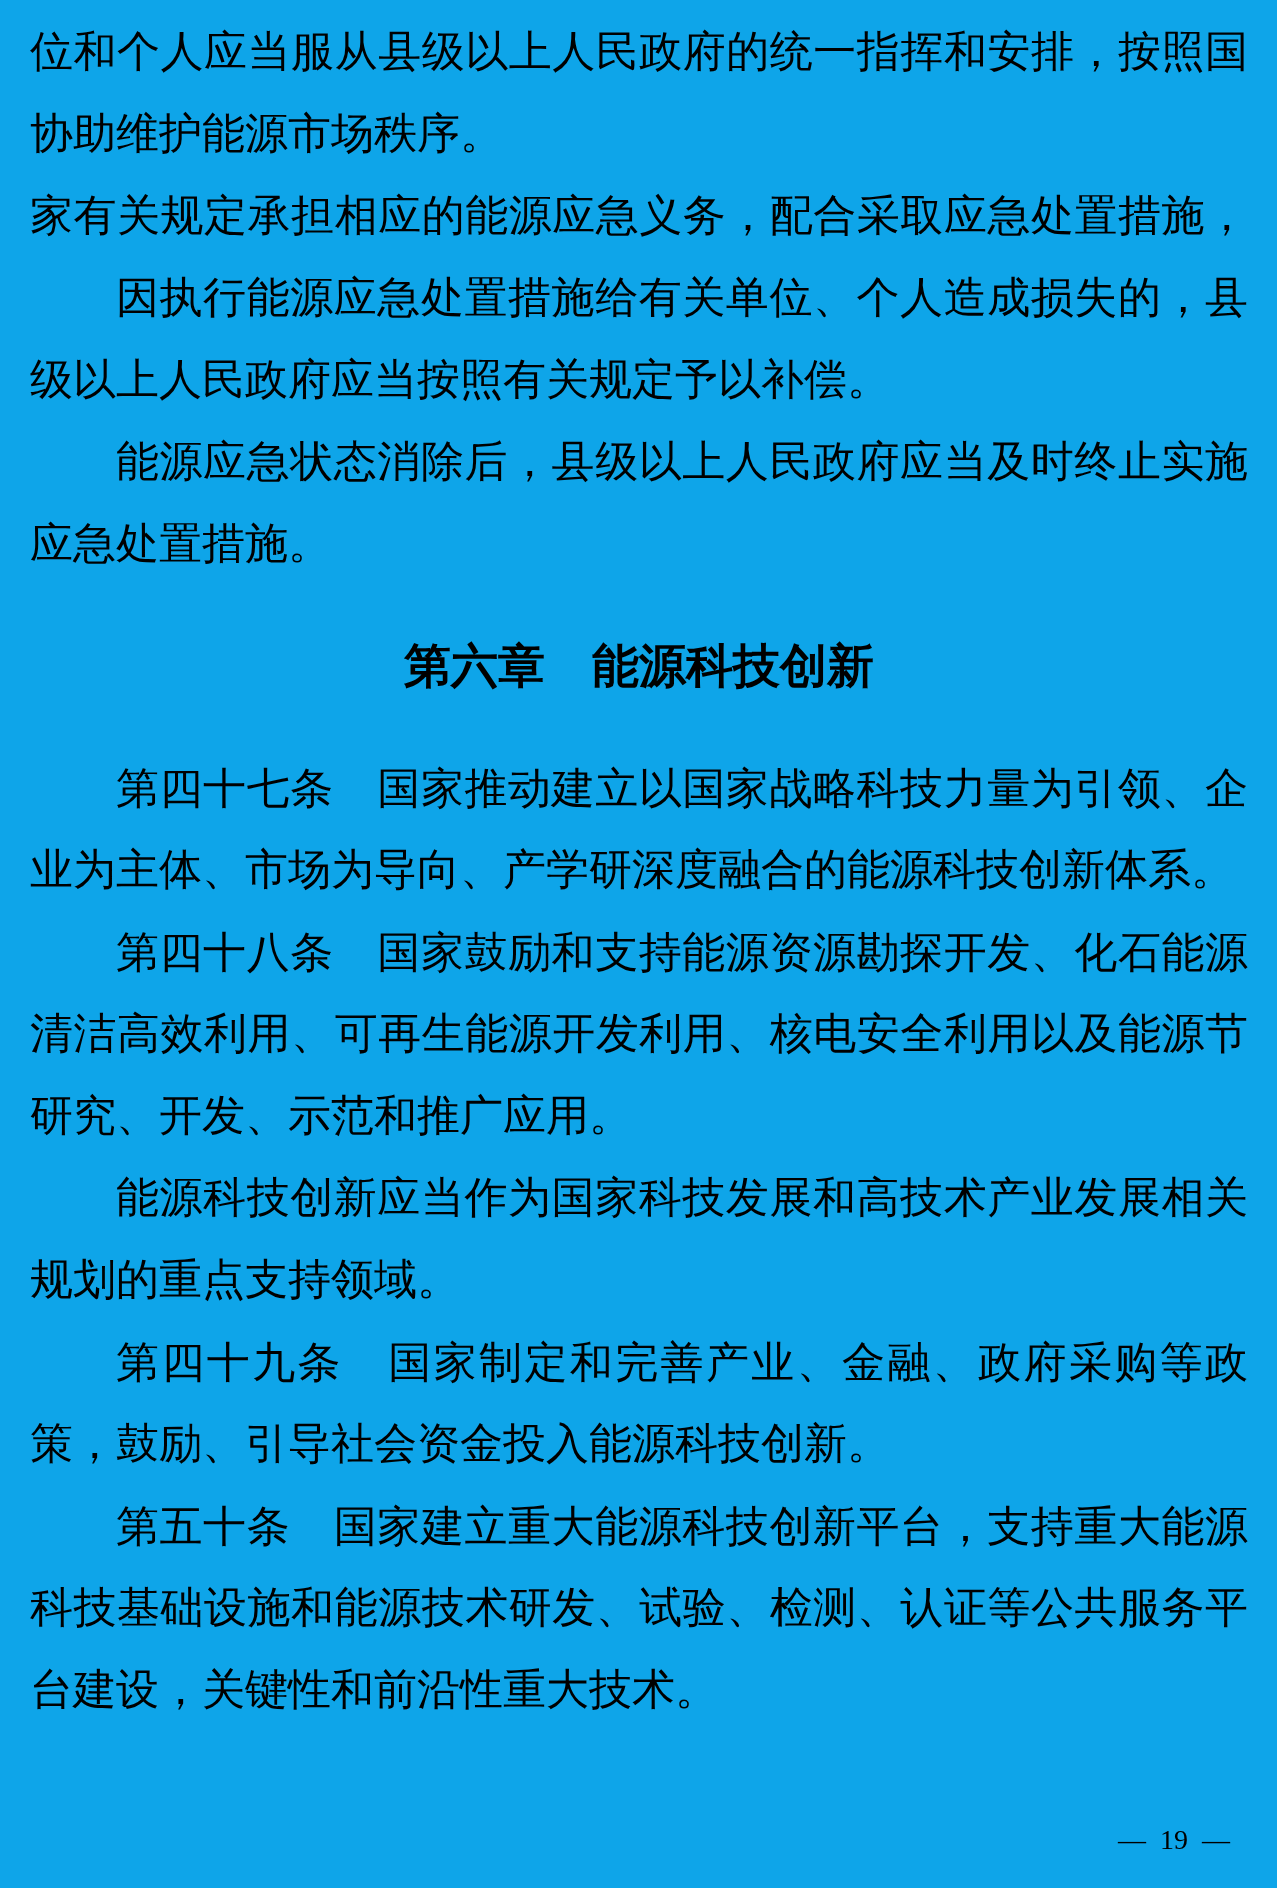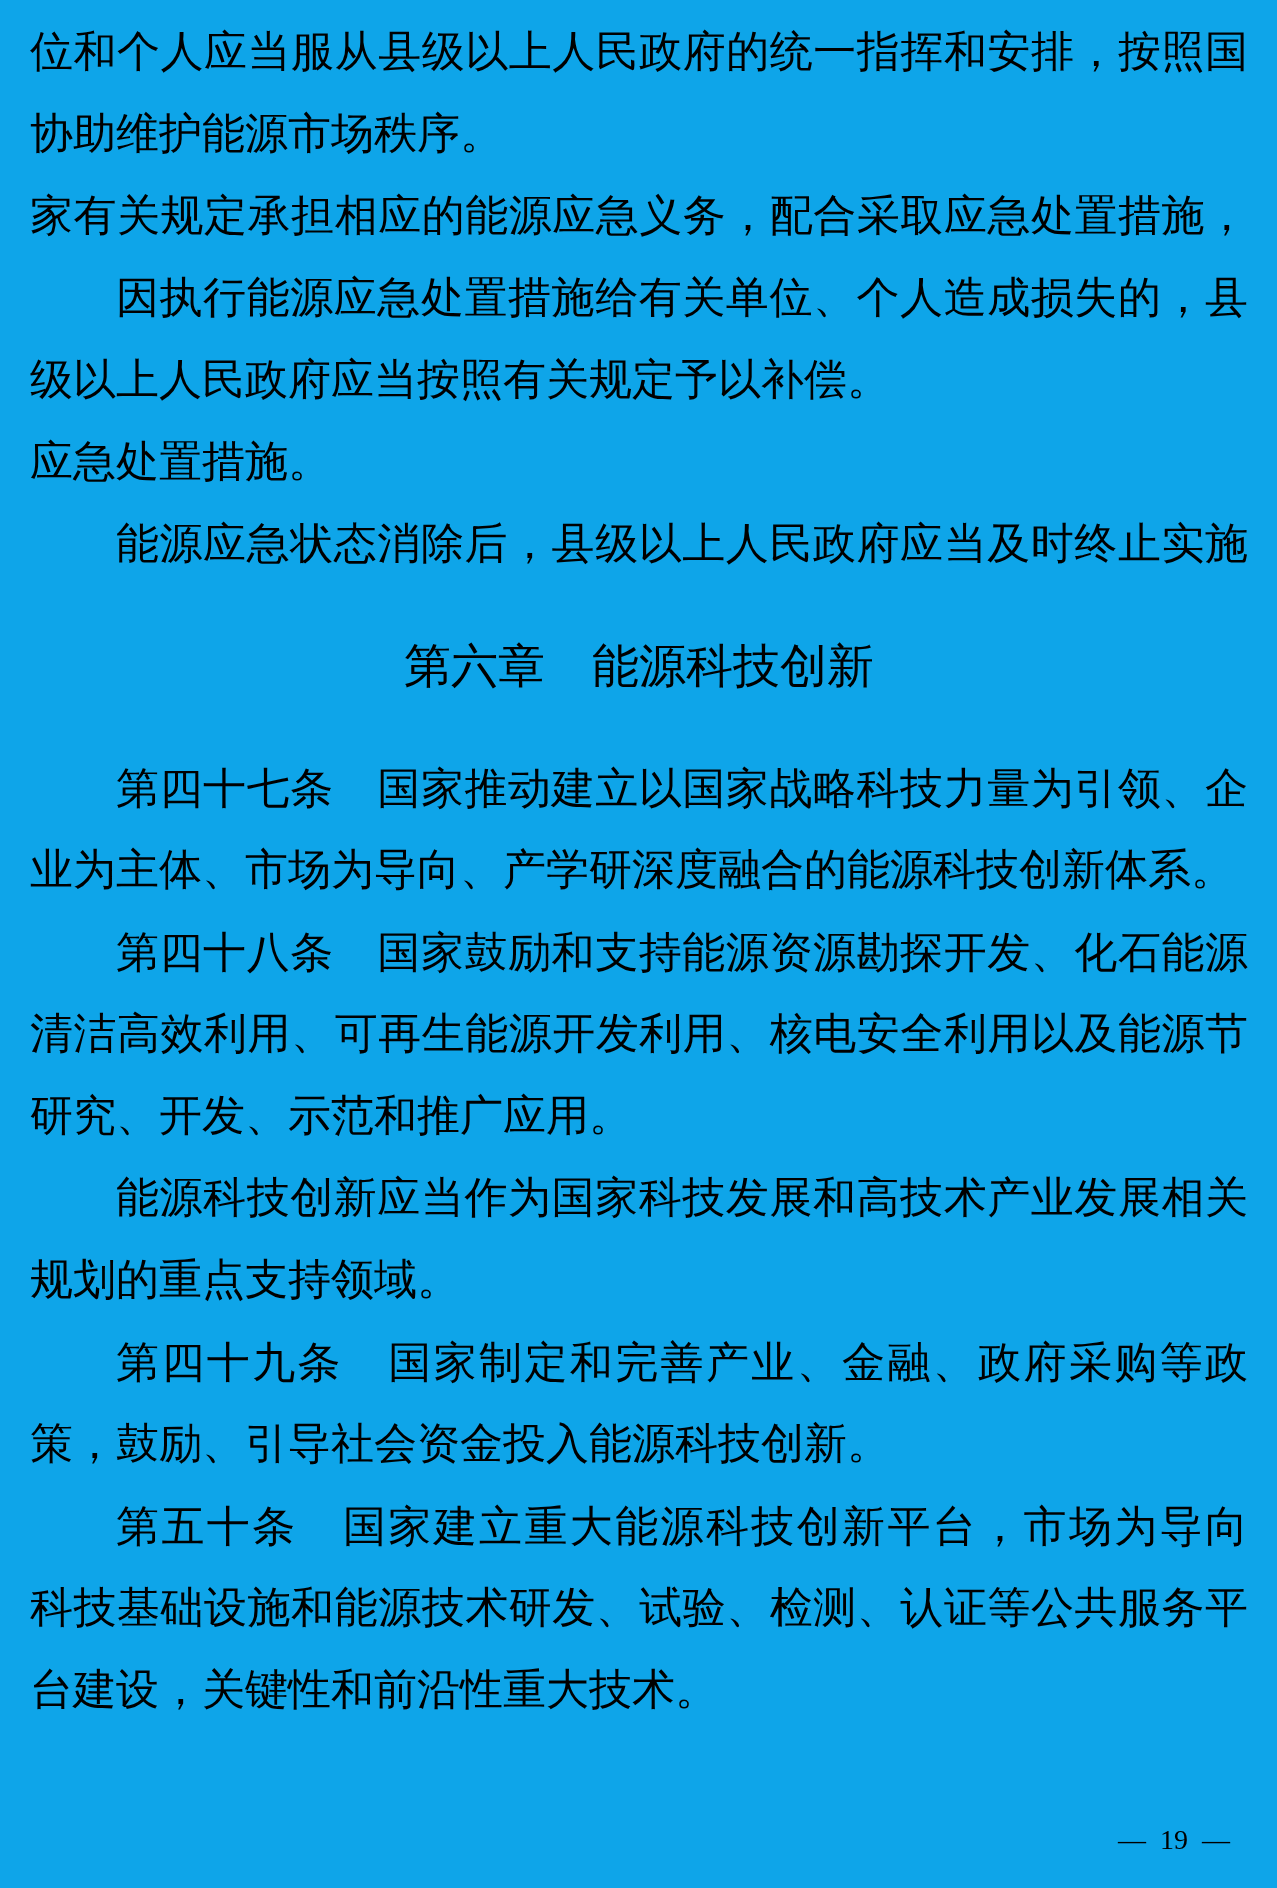--- a/index.html
+++ b/index.html
@@ -38,21 +38,21 @@
   .lead {
     font-family: "Liberation Sans", "DejaVu Sans", sans-serif;
     font-weight: 400;
   }
   .chapter-heading {
     height: 82px;
     line-height: 82px;
     margin: 40px 0;
     font-size: 47px;
     font-family: "Liberation Sans", "DejaVu Sans", sans-serif;
-    font-weight: 400;
+    font-weight: 700;
     text-align: left;
     text-align-last: center;
   }
   .footer {
     position: absolute;
     top: 1820px;
     right: 47px;
     font-size: 28px;
     line-height: 40px;
     color: #000000;
@@ -71,22 +71,22 @@
       <div class="line end">协助维护能源市场秩序。</div>
       <div class="line">家有关规定承担相应的能源应急义务，配合采取应急处置措施，</div>
     </div>
 
     <div>
       <div class="line indent">因执行能源应急处置措施给有关单位、个人造成损失的，县</div>
       <div class="line end">级以上人民政府应当按照有关规定予以补偿。</div>
     </div>
 
     <div>
+      <div class="line indent">能源应急状态消除后，县级以上人民政府应当及时终止实施</div>
       <div class="line end">应急处置措施。</div>
-      <div class="line indent">能源应急状态消除后，县级以上人民政府应当及时终止实施</div>
     </div>
 
     <div class="chapter-heading">第六章　能源科技创新</div>
 
     <div>
       <div class="line indent"><span class="lead">第四十七条</span><span>　国家推动建立以国家战略科技力量为引领、企</span></div>
       <div class="line end">业为主体、市场为导向、产学研深度融合的能源科技创新体系。</div>
     </div>
 
     <div>
@@ -99,21 +99,21 @@
       <div class="line indent">能源科技创新应当作为国家科技发展和高技术产业发展相关</div>
       <div class="line end">规划的重点支持领域。</div>
     </div>
 
     <div>
       <div class="line indent"><span class="lead">第四十九条</span><span>　国家制定和完善产业、金融、政府采购等政</span></div>
       <div class="line end">策，鼓励、引导社会资金投入能源科技创新。</div>
     </div>
 
     <div>
-      <div class="line indent"><span class="lead">第五十条</span><span>　国家建立重大能源科技创新平台，市场为导向</span></div>
+      <div class="line indent"><span class="lead">第五十条</span><span>　国家建立重大能源科技创新平台，支持重大能源</span></div>
       <div class="line">科技基础设施和能源技术研发、试验、检测、认证等公共服务平</div>
       <div class="line end">台建设，关键性和前沿性重大技术。</div>
     </div>
 
   </div>
 
   <div class="footer">
     <span>—</span><span class="num">19</span><span>—</span>
   </div>
 </div>

